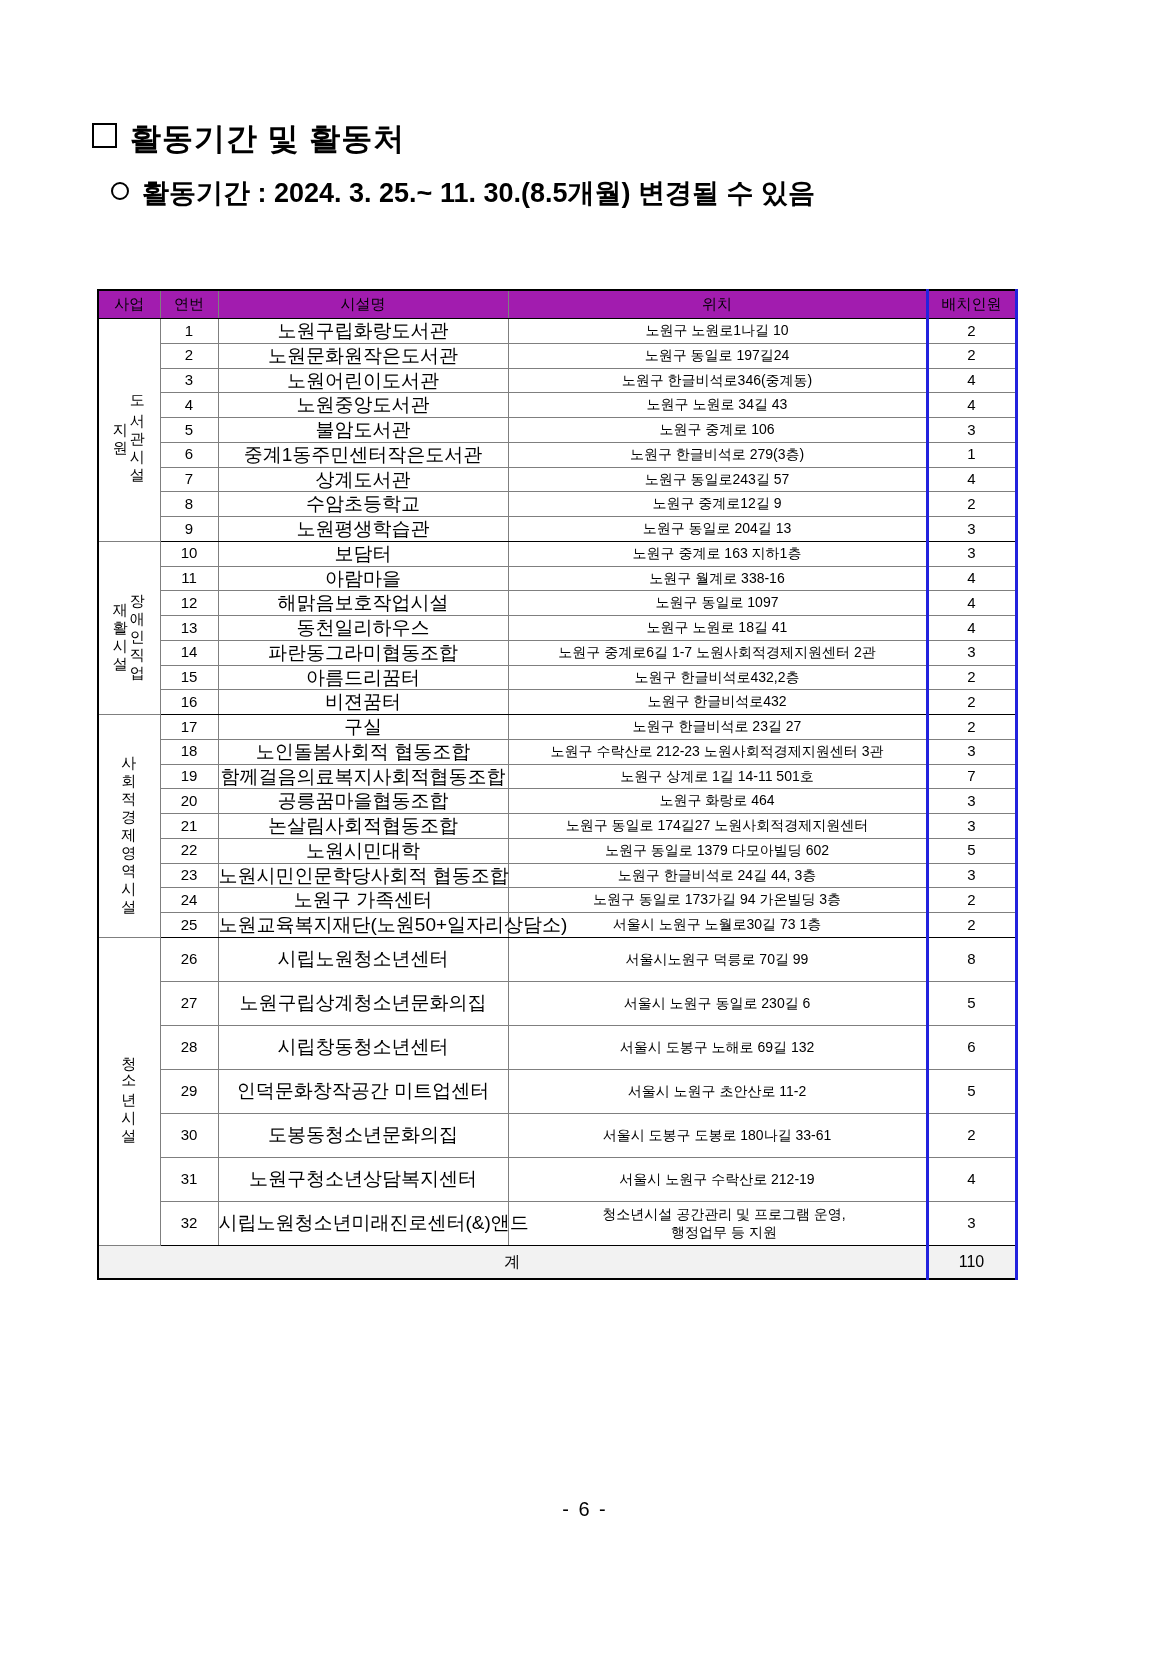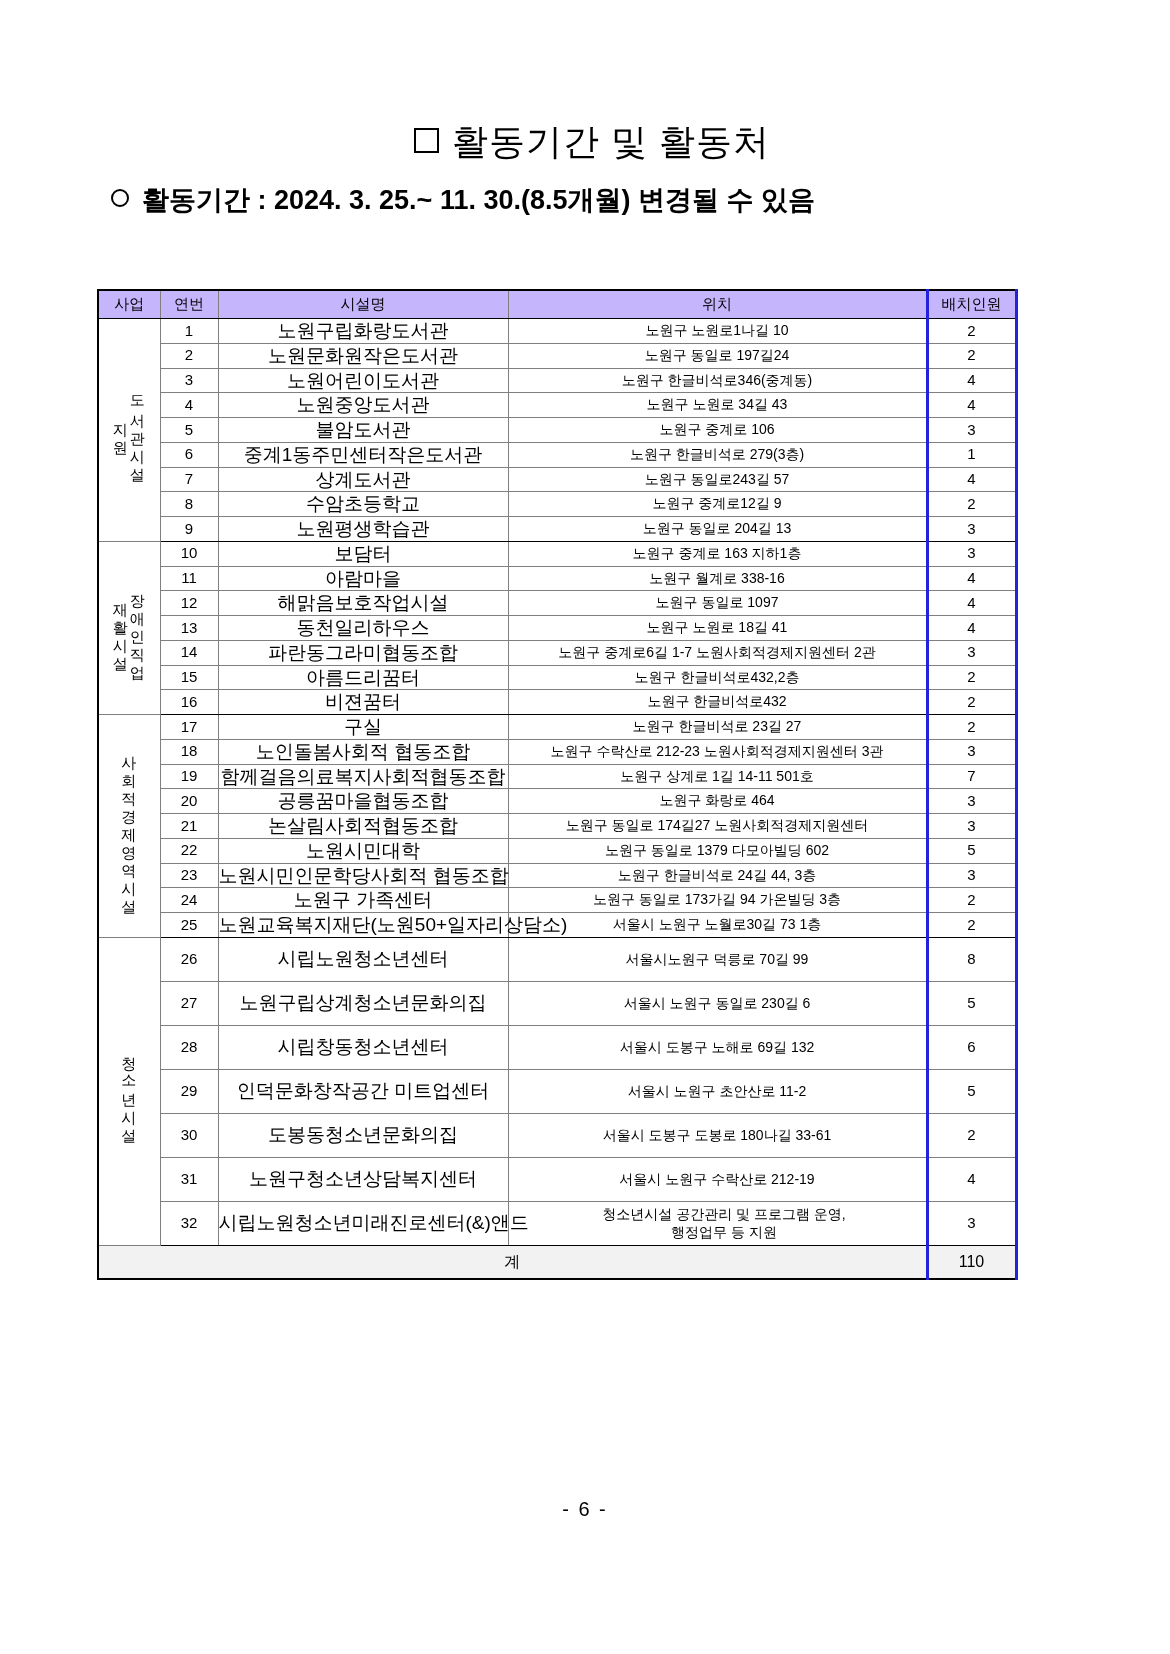--- a/index.html
+++ b/index.html
@@ -23,26 +23,25 @@
   }
 
   
   .heading-block {
     position: absolute;
     left: 92px;
     top: 118px;
     width: 1000px;
   }
   .h-square {
-    font-size: 36px;
-    font-weight: normal;
+    font-size: 31px;
+    font-weight: bold;
     letter-spacing: 1px;
     line-height: 1.35;
     white-space: nowrap;
-    text-align: center;
   }
   .h-square .box-glyph {
     display: inline-block;
     width: 21px;
     height: 21px;
     border: 2.2px solid #000;
     margin-right: 13px;
     vertical-align: 1px;
   }
   .h-circle {
@@ -83,21 +82,21 @@
   table.alloc col.c-cnt   { width: 89px; }
 
   table.alloc th, table.alloc td {
     border: 1px solid #7f7f7f;
     padding: 0;
     vertical-align: middle;
     text-align: center;
     line-height: 1.25;
   }
   table.alloc thead th {
-    background: #c4b5fd;
+    background: #a21caf;
     font-weight: normal;
     font-size: 15px;
     height: 27px;
     border-top: 2px solid #000;
     border-bottom: 1px solid #000;
   }
   
   table.alloc {
     border-top: 2px solid #000;
     border-bottom: 2px solid #000;

